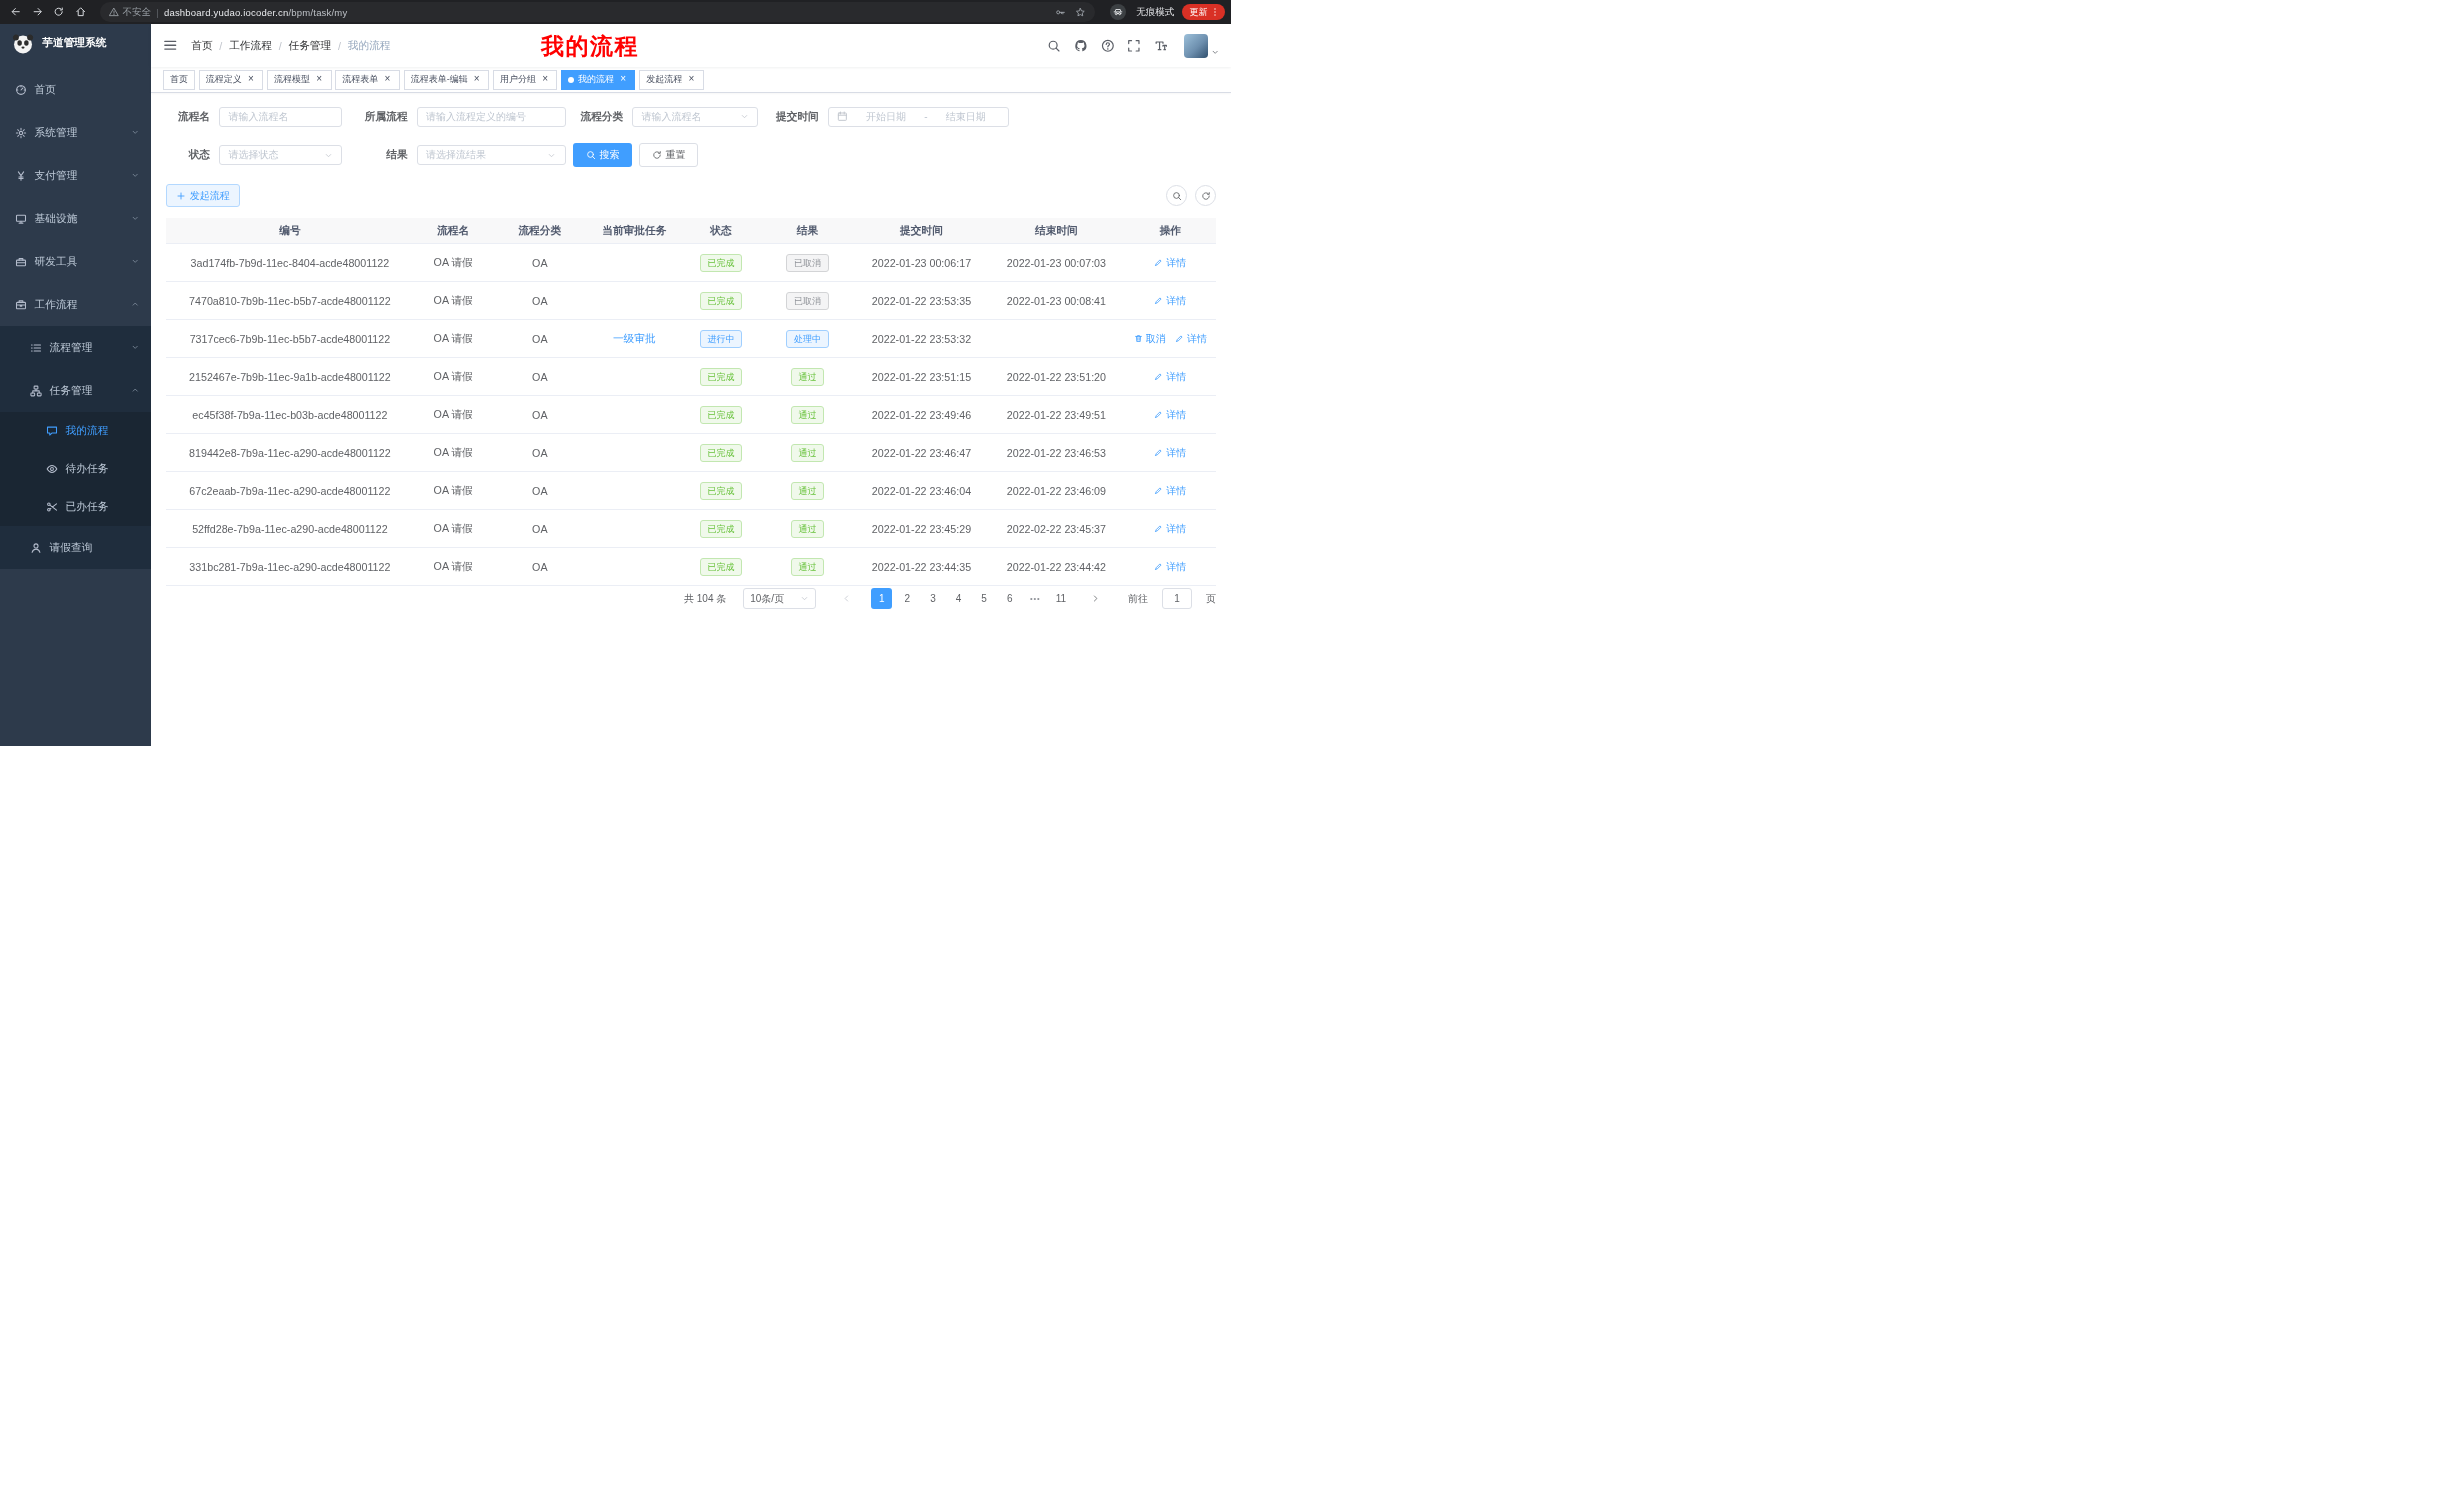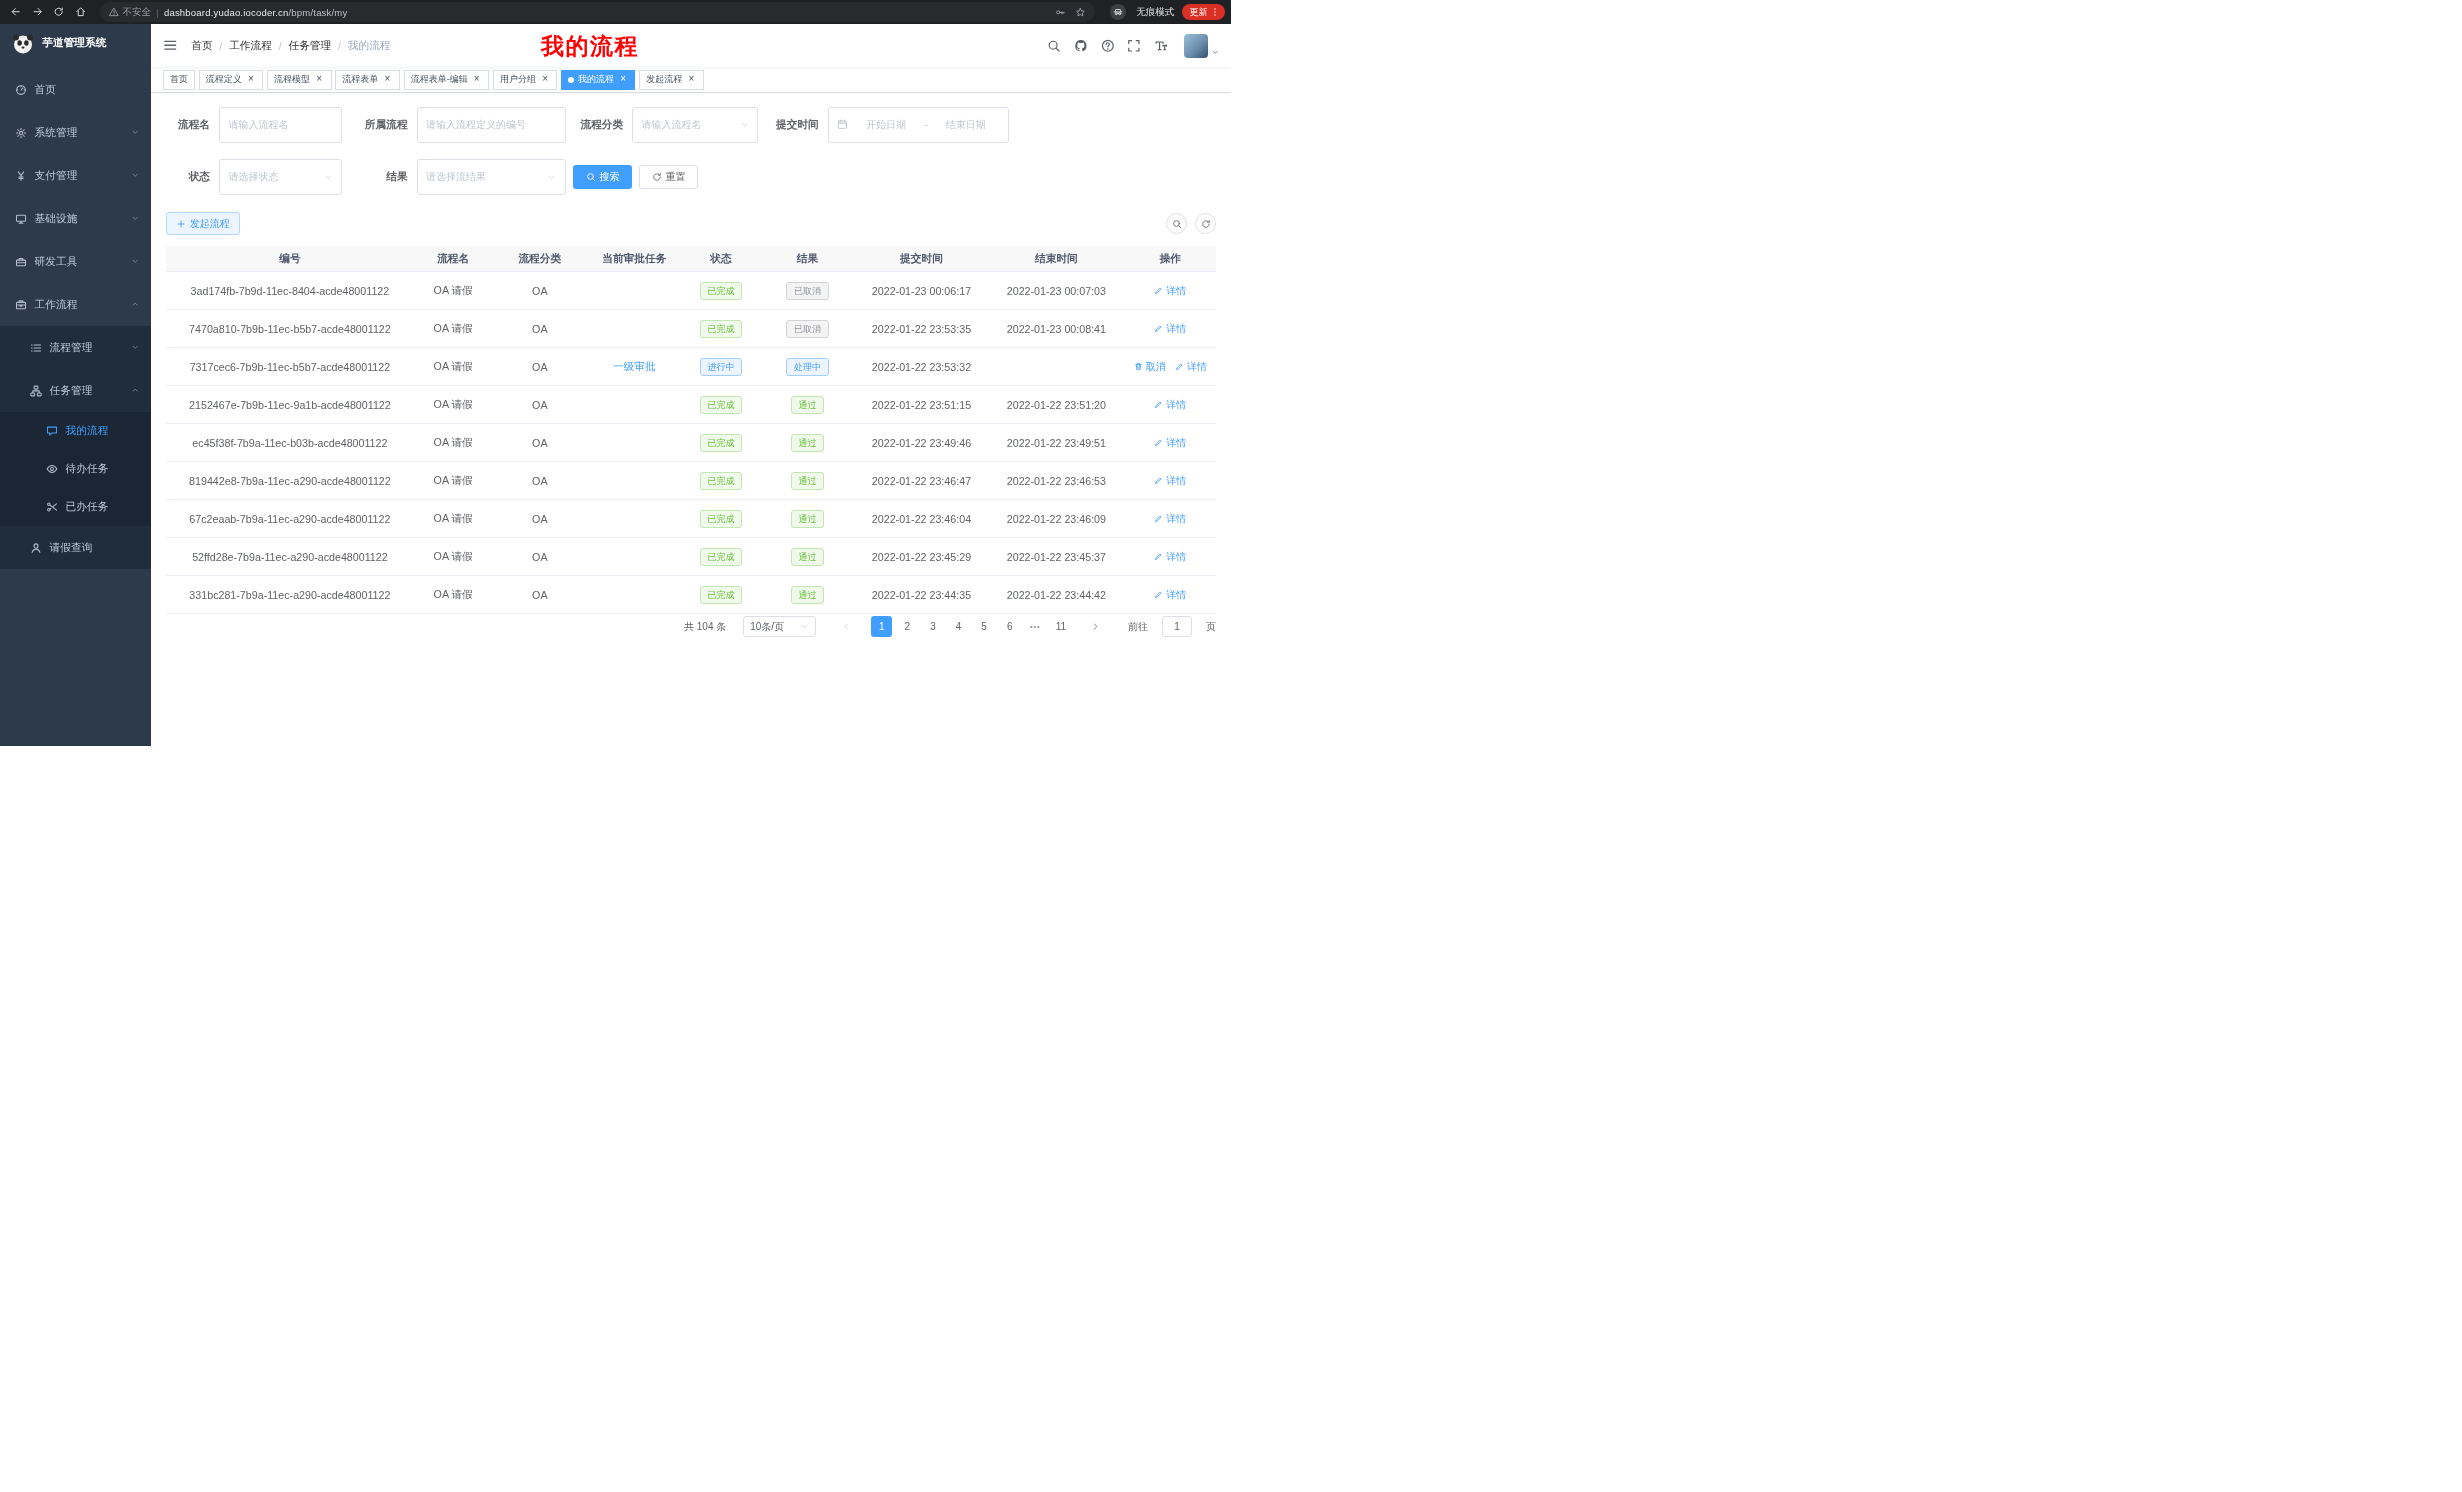--- a/index.html
+++ b/index.html
@@ -65,21 +65,21 @@
   .tab .dot { width:6px; height:6px; border-radius:50%; background:#fff; }
   .tab.active { background:#409eff; border-color:#409eff; color:#fff; }
   .tab .close { font-size:10px; width:10.7px; height:10.7px; line-height:9px; text-align:center; border-radius:50%; }
 
   
   .content { flex:1; padding:13.7px 15px 0; overflow:hidden; }
   .filter-row { display:flex; align-items:center; margin-bottom:16.7px; }
   .form-item { display:flex; align-items:center; margin-right:7.6px; }
   .form-label { font-size:10.7px; font-weight:700; color:#606266; text-align:right; padding-right:9px; white-space:nowrap; }
   .w-label-1{ width:53px; } .w-label-2{ width:67px; } .w-label-3{ width:59px; } .w-label-4{ width:62px; }
-  .ctl { height:36px; border:0.8px solid #dcdfe6; border-radius:3px; background:#fff; font-size:10px; color:#606266; display:flex; align-items:center; padding:0 8.4px; }
+  .ctl { height:20px; border:0.8px solid #dcdfe6; border-radius:3px; background:#fff; font-size:10px; color:#606266; display:flex; align-items:center; padding:0 8.4px; }
   input.ctl { outline:none; display:inline-block; padding:0 8.4px; }
   input.ctl::placeholder { color:#bfc6d0; }
   .w-input-1{ width:123px; } .w-input-2{ width:149px; } .w-select-1{ width:126px; } .w-range{ width:181px; }
   .select { justify-content:space-between; cursor:pointer; }
   .placeholder { color:#bfc6d0; }
   .chev-gray { color:#c0c4cc; font-size:9px; }
   .range { gap:4.6px; }
   .range .cal { color:#c0c4cc; font-size:10.7px; }
   .range .ph { color:#bfc6d0; flex:1; text-align:center; white-space:nowrap; }
   .range .range-sep { color:#bfc6d0; }
@@ -715,21 +715,21 @@
                 </a></td>
             </tr>
             <tr>
               <td>52ffd28e-7b9a-11ec-a290-acde48001122</td>
               <td>OA 请假</td>
               <td>OA</td>
               <td></td>
               <td><span class="tag tag-success">已完成</span></td>
               <td><span class="tag tag-success">通过</span></td>
               <td>2022-01-22 23:45:29</td>
-              <td>2022-01-22 23:45:37</td>
+              <td>2022-02-22 23:45:37</td>
               <td><a class="link">
                   <span class="icn">
                     <svg viewBox="0 0 16 16" fill="none" stroke="currentColor" stroke-width="1.4" stroke-linecap="round" stroke-linejoin="round">
                       <path d="M3 13l.8-2.8 6.8-6.8 2 2-6.8 6.8L3 13z"></path>
                     </svg>
                   </span>
                   <span>详情</span>
                 </a></td>
             </tr>
             <tr>

